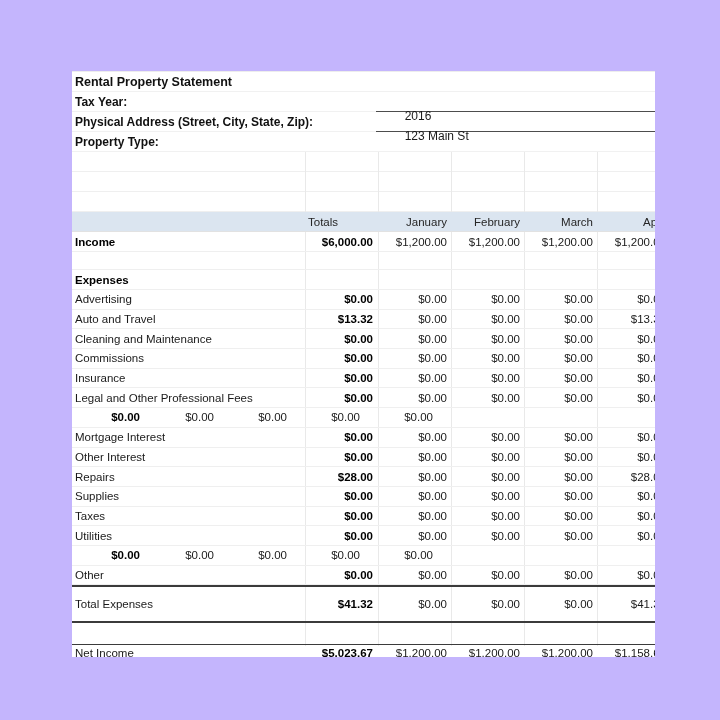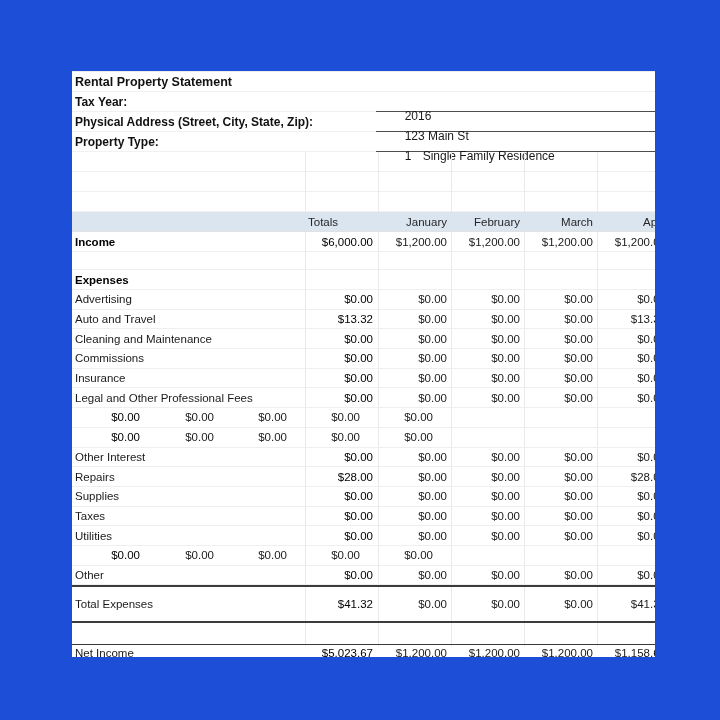--- a/index.html
+++ b/index.html
@@ -1,18 +1,18 @@
 <!DOCTYPE html>
 <html><head>
 <meta charset="utf-8">
 <style>
   * { margin:0; padding:0; box-sizing:border-box; }
   html,body { width:720px; height:720px; background:#ffffff; overflow:hidden;
               font-family:"Liberation Sans", sans-serif; color:#1a1a1a; }
-  .canvas { position:relative; width:720px; height:720px; background:#1d4ed8; }
+  .canvas { position:relative; width:720px; height:720px; background:#c4b5fd; }
 
   .sheet { position:absolute; left:72px; top:71px; width:583px; height:586px;
            overflow:hidden; background:#ffffff; border-top:1px solid #ededed; }
 
   
   .irow { position:relative; width:598px; height:20px; border-bottom:1px solid #f1f1f1; }
   .ilabel { position:absolute; left:3px; top:3px; font-size:12px; font-weight:bold;
             white-space:nowrap; color:#111; }
   .sheet-title { font-size:12.5px; }
   .ifield { position:absolute; left:304px; top:0; width:294px; height:20px;
@@ -27,21 +27,21 @@
 
   
   .trow { position:relative; display:flex; width:598px; height:19.7px;
           border-bottom:1px solid #efefef; font-size:11.5px; align-items:center; }
   .trow.h20 { height:20px; }
   .thead { background:#dbe5f0; z-index:1; border-bottom:1px solid #e2e2e2; color:#262626; }
   .blank18 { height:18px; }
   .blank20 { height:20.5px; border-bottom:none; }
   .c-label { width:233px; padding-left:3px; white-space:nowrap; overflow:visible; }
   .c-num   { width:73px; text-align:right; padding-right:4px; white-space:nowrap; }
-  .c-tot   { width:73px; text-align:right; padding-right:5px; font-weight:normal;
+  .c-tot   { width:73px; text-align:right; padding-right:5px; font-weight:bold;
              white-space:nowrap; color:#000; }
   .thead .c-tot { font-weight:normal; text-align:left; padding-left:3px; color:#262626; }
   .bold { font-weight:bold; color:#000; }
 
   .row-total    { border-top:2px solid #3b3b3b; border-bottom:2.5px solid #3b3b3b; height:38px;justify-content:space-between; }
   .row-net      { border-top:1.5px solid #3b3b3b; border-bottom:2.5px solid #3b3b3b; height:19px; }
 </style>
 </head>
 <body>
 
@@ -61,23 +61,20 @@
 
     <div class="irow">
       <span class="ilabel">Physical Address (Street, City, State, Zip):</span>
       <div class="ifield">
         <span>123 Main St</span>
       </div>
     </div>
 
     <div class="irow">
       <span class="ilabel">Property Type:</span>
-      <div class="ifield">
-        <span class="ptype-code">1</span><span>Single Family Residence</span>
-      </div>
     </div>
 
     <div class="spacer"></div>
     <div class="spacer"></div>
     <div class="spacer"></div>
 
     <div class="vline" style="left:233px"></div>
     <div class="vline" style="left:306px"></div>
     <div class="vline" style="left:379px"></div>
     <div class="vline" style="left:452px"></div>
@@ -156,20 +153,21 @@
       <div class="c-num">$0.00</div>
     </div>
     <div class="trow">
       <div class="c-tot">$0.00</div>
       <div class="c-num">$0.00</div>
       <div class="c-num">$0.00</div>
       <div class="c-num">$0.00</div>
       <div class="c-num">$0.00</div>
     </div>
     <div class="trow">
+      <div class="c-label">Mortgage Interest</div>
       <div class="c-tot">$0.00</div>
       <div class="c-num">$0.00</div>
       <div class="c-num">$0.00</div>
       <div class="c-num">$0.00</div>
       <div class="c-num">$0.00</div>
     </div>
     <div class="trow">
       <div class="c-label">Other Interest</div>
       <div class="c-tot">$0.00</div>
       <div class="c-num">$0.00</div>

